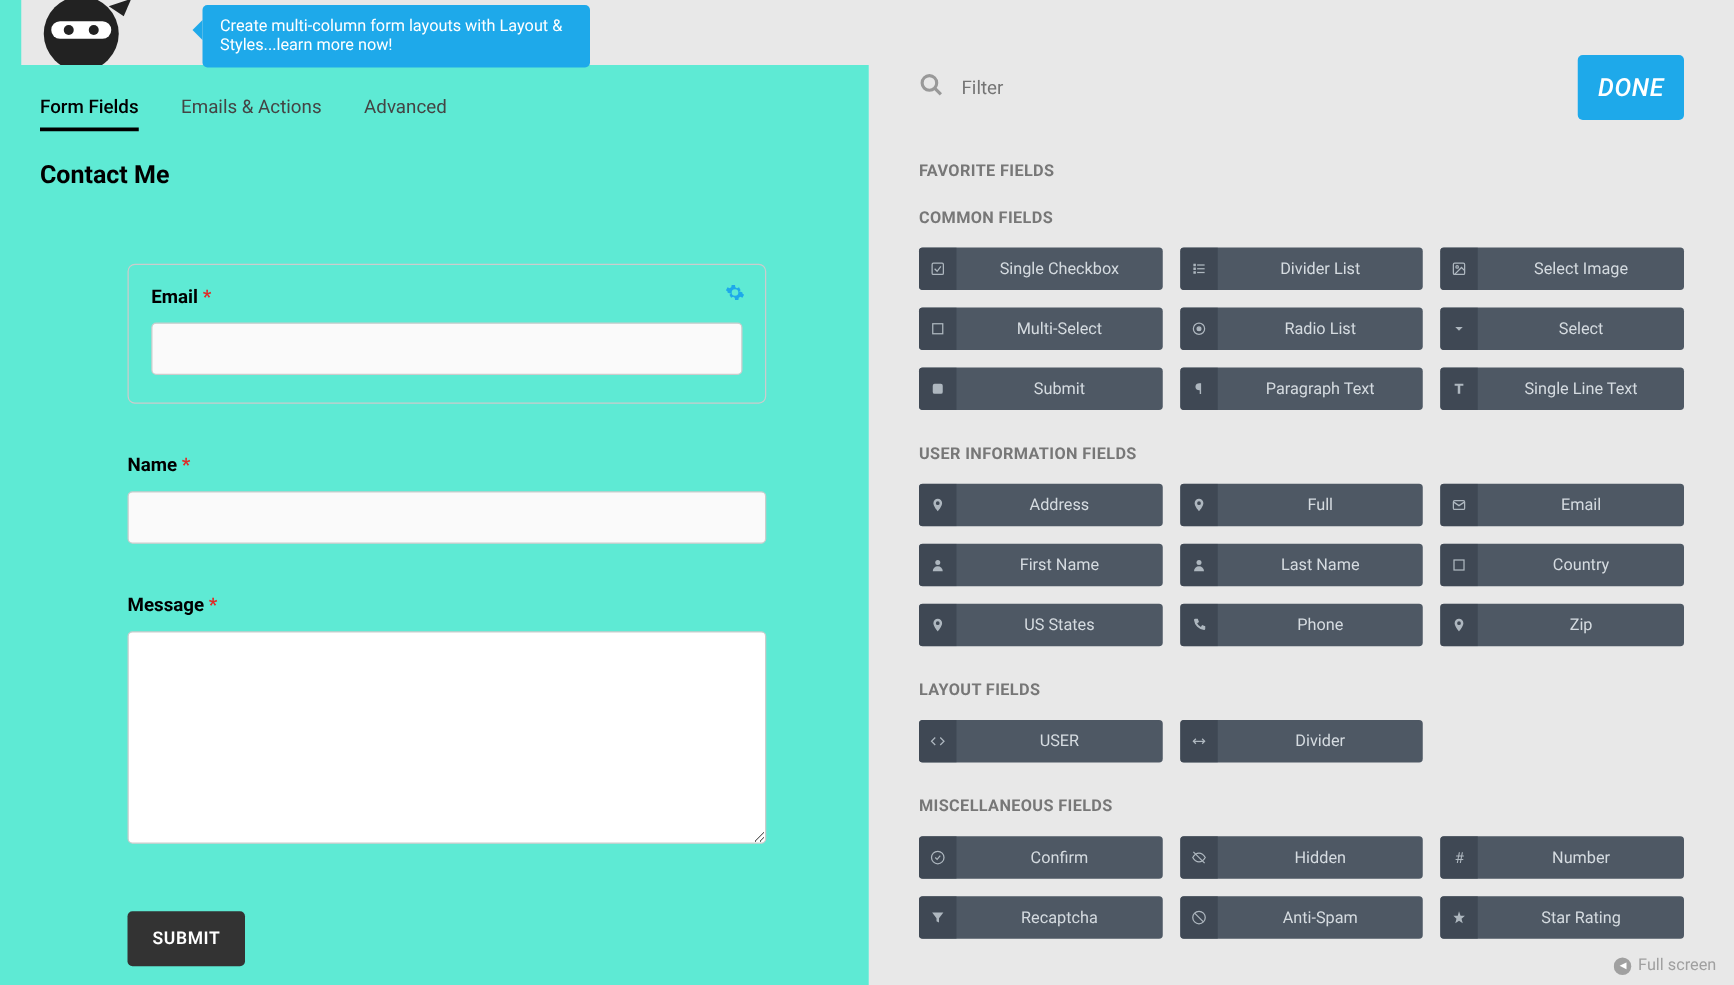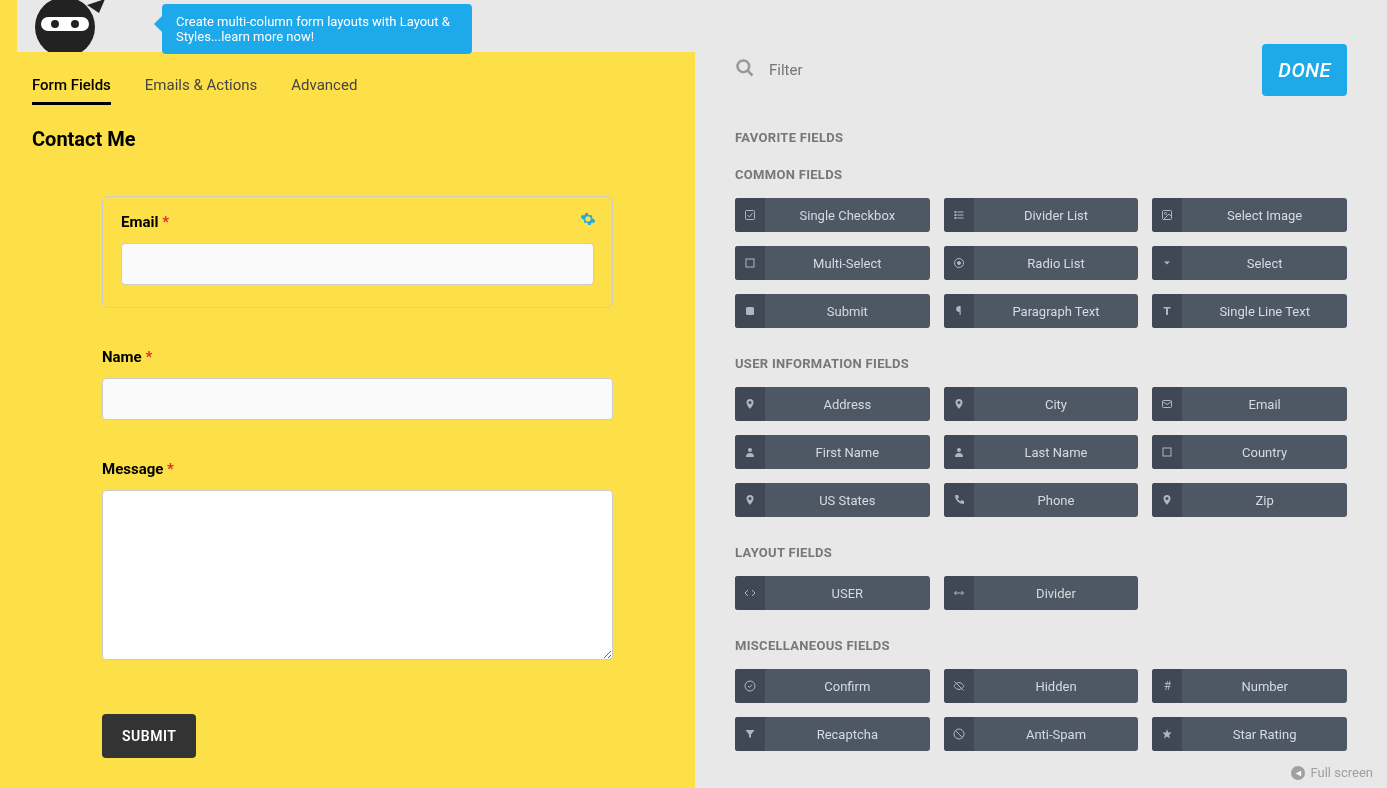--- a/index.html
+++ b/index.html
@@ -1,30 +1,30 @@
 <!DOCTYPE html>
 <html><head>
 <meta charset="utf-8">
 <style>
 * { margin:0; padding:0; box-sizing:border-box; font-family:-apple-system,BlinkMacSystemFont,"Segoe UI",Roboto,Arial,sans-serif; }
 body { width:1387px; height:788px; background:#f0f0f0; display:flex; overflow:hidden; position:relative; }
-.left { width:695px; background:#fde047; }
+.left { width:695px; background:#5eead4; }
 .right { flex:1; background:#e8e8e8; padding:0 40px 40px 40px; overflow-y:auto; }
 
 .banner { position:absolute; top:0; left:17px; width:695px; height:52px; background:#e8e8e8; display:flex; align-items:center; z-index:5; }
 .ninja { width:90px; height:52px; position:relative; overflow:hidden; }
 .ninja svg { position:absolute; top:-5px; left:10px; }
 .tip { background:#1ea9ea; color:#fff; font-size:13px; padding:10px 14px; border-radius:4px; max-width:310px; position:relative; margin-left:55px; margin-top:6px; }
 .tip:before { content:""; position:absolute; left:-8px; top:12px; border:8px solid transparent; border-right-color:#1ea9ea; border-left:0; }
 
 .left-inner { padding:24px 32px; margin-top:52px; }
 .tabs { display:flex; gap:34px; border-bottom:none; margin-bottom:22px; }
 .tab { font-size:15px; color:#444; cursor:pointer; padding-bottom:8px; }
 .tab.active { color:#000; font-weight:500; border-bottom:3px solid #000; }
-.form-title { font-size:20px; font-weight:700; margin-bottom:45px; }
+.form-title { font-size:20px; font-weight:700; margin-bottom:60px; }
 
 .fld-wrap { margin:0 50px 40px 70px; }
 .fld-card { border:1px solid #ccc; border-radius:6px; padding:16px 18px 22px 18px; position:relative; }
 .fld-card .gear { position:absolute; right:16px; top:14px; color:#1ea9ea; cursor:pointer; }
 .fld-label { font-size:15px; font-weight:700; margin-bottom:12px; }
 .req { color:#e02b27; }
 .fld-input { width:100%; height:42px; border:1px solid #ccc; border-radius:4px; background:#fafafa; }
 .fld-textarea { width:100%; height:170px; border:1px solid #ccc; border-radius:4px; background:#fff; resize:vertical; }
 .submit-btn { background:#333; color:#fff; font-size:14px; font-weight:600; letter-spacing:0.5px; padding:14px 20px; border:none; border-radius:4px; margin-left:70px; margin-top:10px; cursor:pointer; }
 
@@ -198,21 +198,21 @@
           </svg>
         </div>
         <div class="lbl">Address</div>
       </div>
       <div class="drag">
         <div class="ico">
           <svg width="12" height="12" viewBox="0 0 24 24" fill="currentColor">
             <path d="M12 2a7 7 0 017 7c0 5-7 13-7 13S5 14 5 9a7 7 0 017-7zm0 4a3 3 0 100 6 3 3 0 000-6z"></path>
           </svg>
         </div>
-        <div class="lbl">City</div>
+        <div class="lbl">Full</div>
       </div>
       <div class="drag">
         <div class="ico">
           <svg width="12" height="12" viewBox="0 0 24 24" fill="none" stroke="currentColor" stroke-width="2">
             <rect x="3" y="5" width="18" height="14" rx="2"></rect>
             <polyline points="3 7 12 13 21 7"></polyline>
           </svg>
         </div>
         <div class="lbl">Email</div>
       </div>

